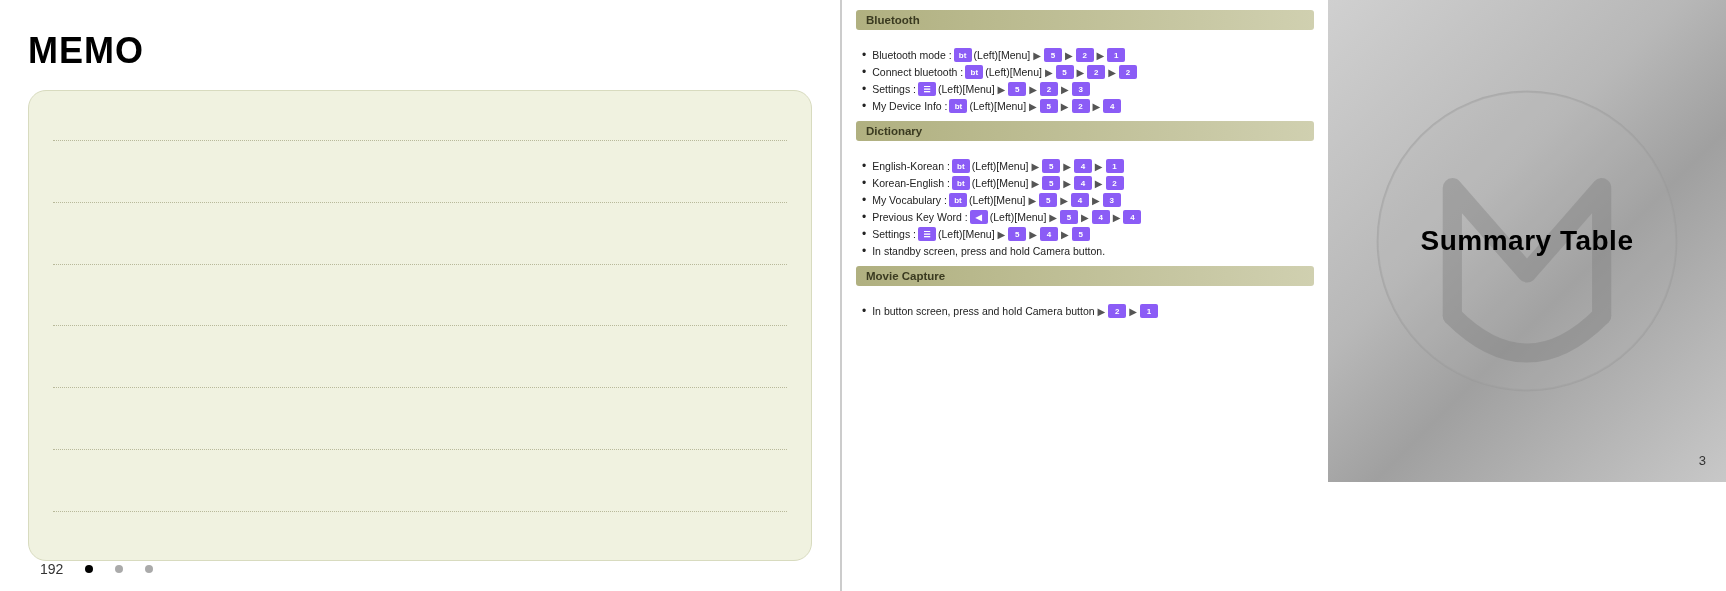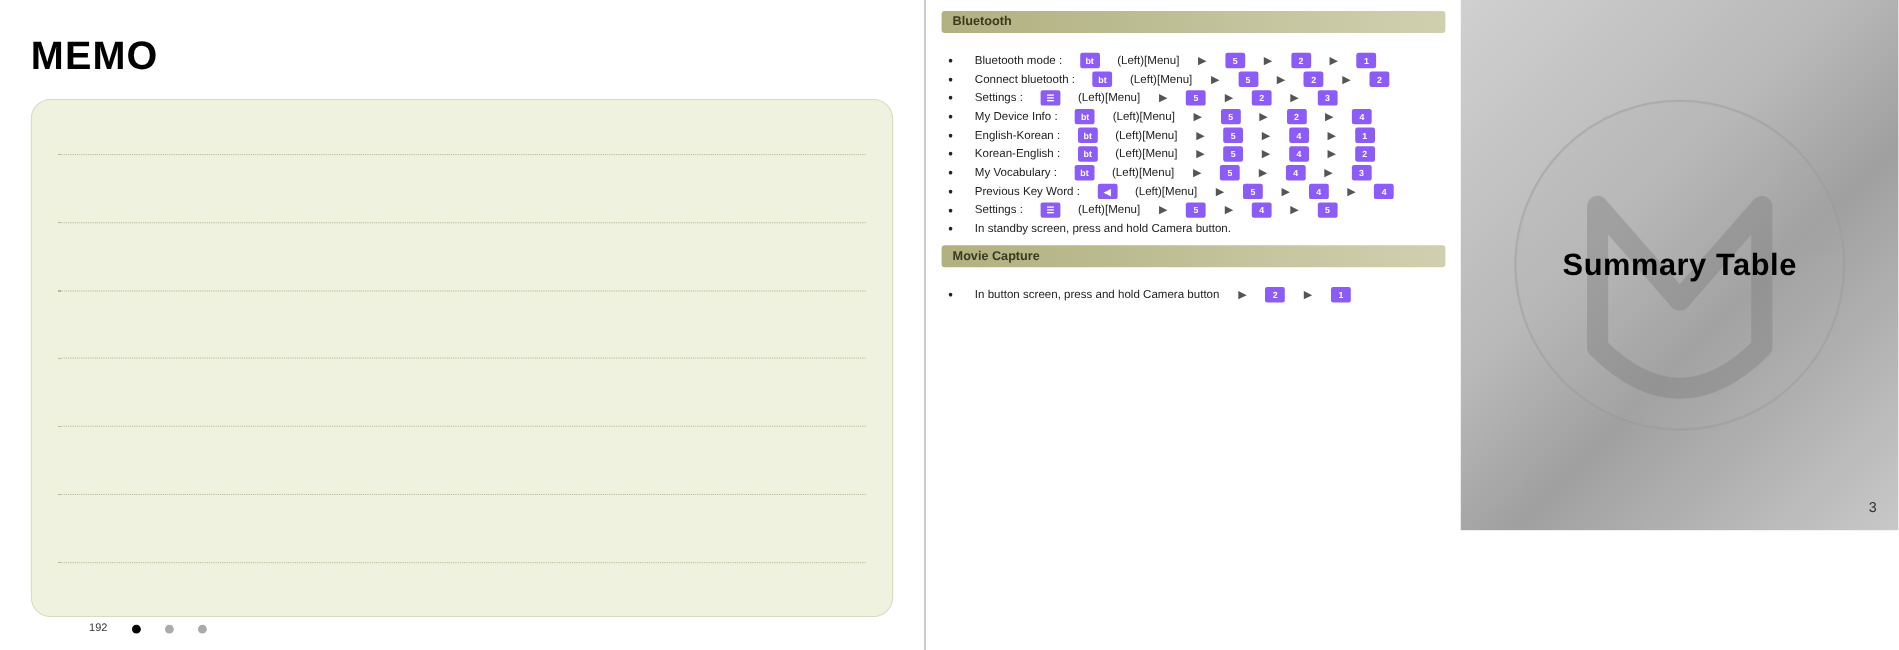--- a/index.html
+++ b/index.html
@@ -41,26 +41,25 @@
     }
     .memo-line {
       border-bottom: 1.5px dotted #b8b99a;
       height: 2px;
       margin: 8px 0;
     }
     .memo-footer {
       position: absolute;
       bottom: 14px;
       left: 40px;
-      font-size: 10px;
+      font-size: 14px;
       color: #333;
       display: flex;
       align-items: center;
       gap: 22px;
-      margin-left: 41px;
     }
     .footer-dot {
       width: 8px;
       height: 8px;
       border-radius: 50%;
       background: #555;
       display: inline-block;
     }
     .footer-dot.filled {
       background: #000;
@@ -101,21 +100,21 @@
       margin-top: 0;
     }
 
     .instruction-item {
       font-size: 10.5px;
       color: #222;
       margin: 3px 0 3px 6px;
       display: flex;
       align-items: center;
       flex-wrap: wrap;
-      gap: 16px;
+      gap: 2px;
     }
     .instruction-item::before {
       content: '•';
       margin-right: 4px;
       font-size: 12px;
     }
 
     .key-badge {
       display: inline-flex;
       align-items: center;
@@ -248,20 +247,21 @@
     <span class="key-badge">bt</span>
     <span class="text-inline">(Left)[Menu]</span>
     <span class="arrow">▶</span>
     <span class="key-badge">5</span>
     <span class="arrow">▶</span>
     <span class="key-badge">2</span>
     <span class="arrow">▶</span>
     <span class="key-badge">4</span>
   </div>
 
+  <div class="section-header">Dictionary</div>
 
   <div class="instruction-item">
     <span class="text-inline">English-Korean :</span>
     <span class="key-badge">bt</span>
     <span class="text-inline">(Left)[Menu]</span>
     <span class="arrow">▶</span>
     <span class="key-badge">5</span>
     <span class="arrow">▶</span>
     <span class="key-badge">4</span>
     <span class="arrow">▶</span>

